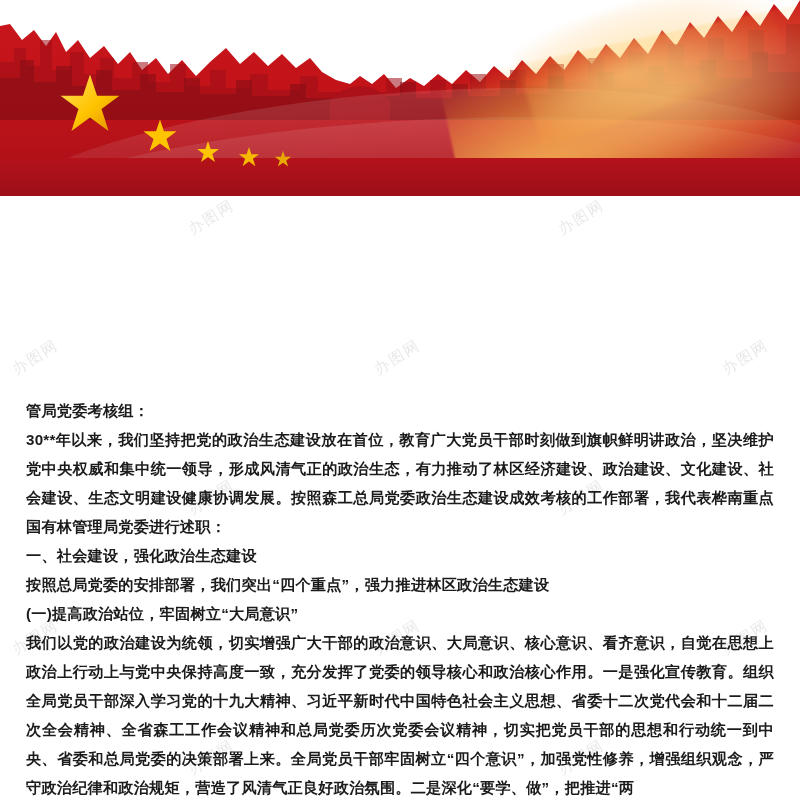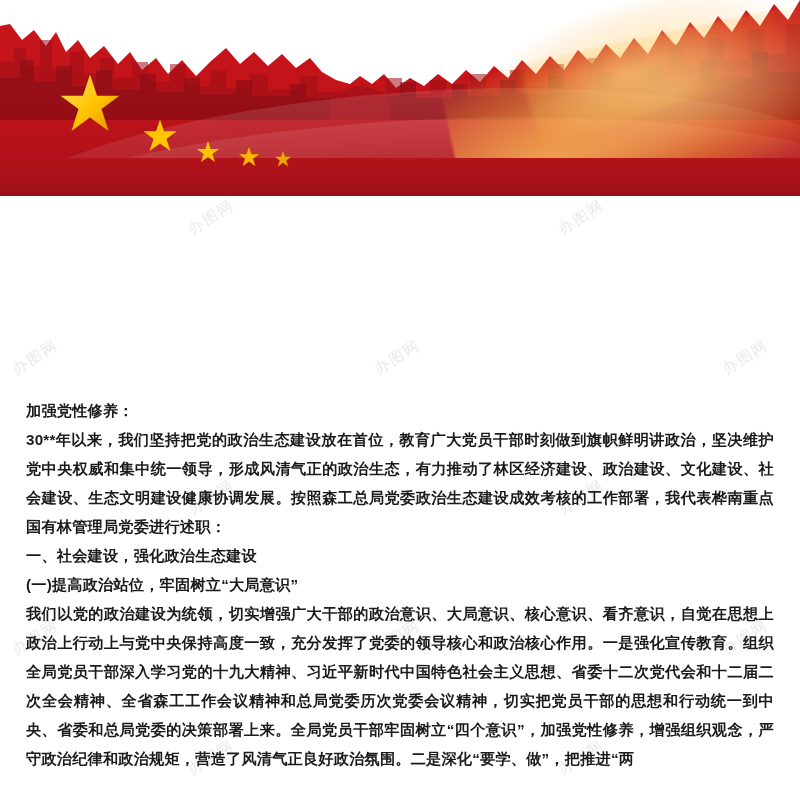--- a/index.html
+++ b/index.html
@@ -207,18 +207,19 @@
     <div class="wm" style="left: 372px; top: 628px;">办图网</div>
     <div class="wm" style="left: 10px; top: 348px;">办图网</div>
     <div class="wm" style="left: 720px; top: 348px;">办图网</div>
     <div class="wm" style="left: 10px; top: 628px;">办图网</div>
     <div class="wm" style="left: 720px; top: 628px;">办图网</div>
     <div class="wm" style="left: 186px; top: 748px;">办图网</div>
     <div class="wm" style="left: 556px; top: 748px;">办图网</div>
   </div>
 
 <div class="doc" id="doc-body">
-    <p class="bold">加强党性修养：</p>
+    <p class="bold">管局党委考核组：</p>
     <p class="bold">30**年以来，我们坚持把党的政治生态建设放在首位，教育广大党员干部时刻做到旗帜鲜明讲政治，坚决维护党中央权威和集中统一领导，形成风清气正的政治生态，有力推动了林区经济建设、政治建设、文化建设、社会建设、生态文明建设健康协调发展。按照森工总局党委政治生态建设成效考核的工作部署，我代表桦南重点国有林管理局党委进行述职：</p>
     <p class="bold">一、社会建设，强化政治生态建设</p>
+    <p class="bold">按照总局党委的安排部署，我们突出“四个重点”，强力推进林区政治生态建设</p>
     <p class="bold">(一)提高政治站位，牢固树立“大局意识”</p>
     <p class="bold">我们以党的政治建设为统领，切实增强广大干部的政治意识、大局意识、核心意识、看齐意识，自觉在思想上政治上行动上与党中央保持高度一致，充分发挥了党委的领导核心和政治核心作用。一是强化宣传教育。组织全局党员干部深入学习党的十九大精神、习近平新时代中国特色社会主义思想、省委十二次党代会和十二届二次全会精神、全省森工工作会议精神和总局党委历次党委会议精神，切实把党员干部的思想和行动统一到中央、省委和总局党委的决策部署上来。全局党员干部牢固树立“四个意识”，加强党性修养，增强组织观念，严守政治纪律和政治规矩，营造了风清气正良好政治氛围。二是深化“要学、做”，把推进“两</p>
   </div>
 
 </body></html>

